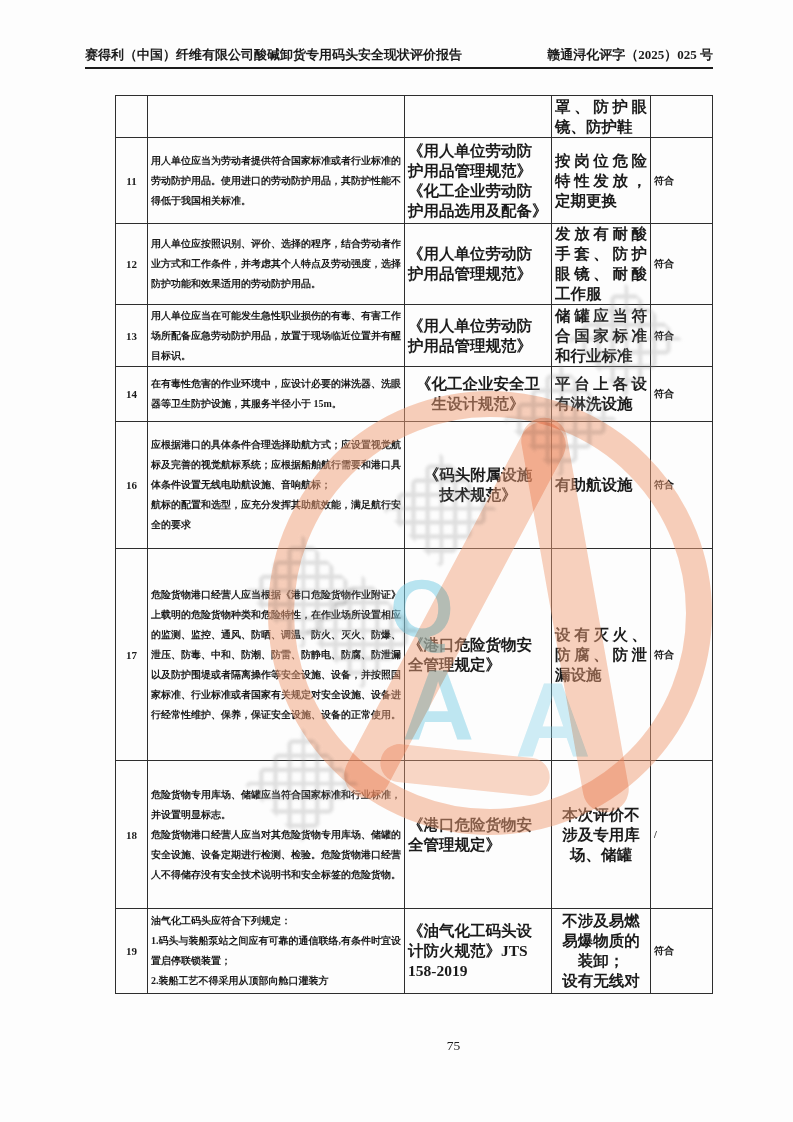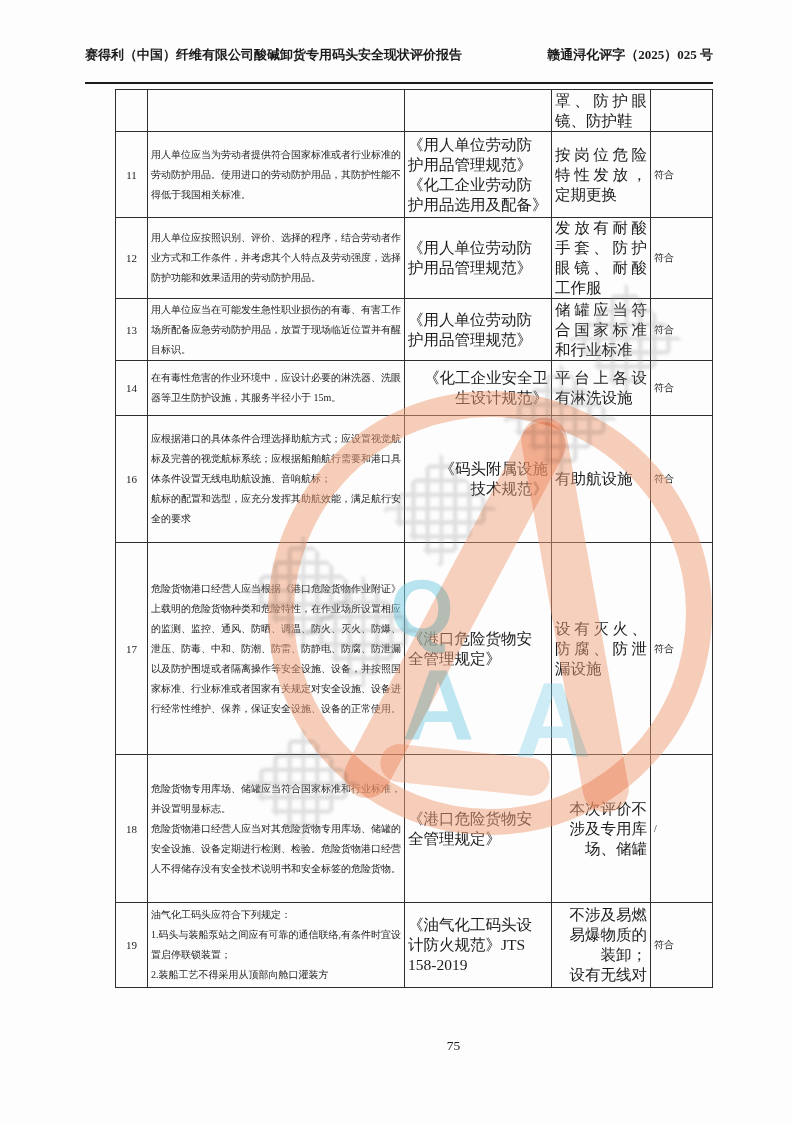--- a/index.html
+++ b/index.html
@@ -5,39 +5,40 @@
   html,body { margin:0; padding:0; }
   body {
     width:793px; height:1122px; position:relative; overflow:hidden;
     background:#fdfdfd; color:#1b1b1b;
     font-family:"Liberation Serif","DejaVu Serif",serif;
   }
   
   .header {
     position:absolute; left:85px; top:46px; width:628px;
     display:flex; justify-content:space-between; align-items:flex-end;
-    border-bottom:2px solid #1c1c1c; padding-bottom:18px;
+    border-bottom:2px solid #1c1c1c; padding-bottom:3px;
     font-weight:bold; font-size:13px; white-space:nowrap;
   }
   
   table.doc {
-    position:absolute; left:115px; top:89px; width:597px;
+    position:absolute; left:115px; top:95px; width:597px;
     border-collapse:collapse; table-layout:fixed;
     font-size:14px;
+    font-weight:bold;
   }
   table.doc td {
     border:1.5px solid #2e2e2e; padding:0 3px;
     vertical-align:middle; line-height:20px; overflow:hidden;
   }
   td.num { text-align:center; font-size:11px; }
   td.cnt { font-size:10px; }
   td.bas, td.sta { font-size:15.5px; }
   td.con { text-align:left; font-size:10px; }
   .jus { text-align:justify; text-align-last:left; white-space:pre-line; }
-  .ctr { text-align:right; white-space:pre-line; }
+  .ctr { text-align:center; white-space:pre-line; }
   .lft { text-align:left; white-space:pre-line; }
   tr.h0{height:42px} tr.h1{height:86px} tr.h2{height:80px} tr.h3{height:62px}
   tr.h4{height:55px} tr.h5{height:43px} tr.h6{height:127px} tr.h7{height:212px}
   tr.h8{height:148px} tr.h9{height:85px}
   
   .footer {
     position:absolute; left:115px; top:1038px; width:597px;
     text-align:center; font-size:13.5px;padding-left:40px;
   }
   

